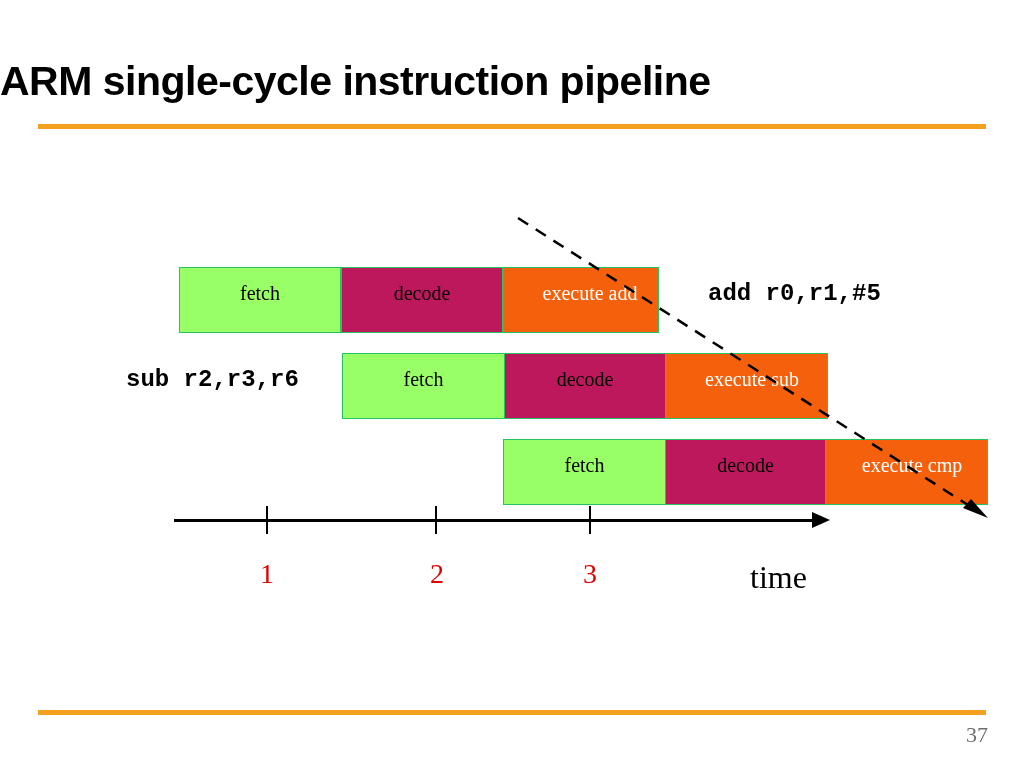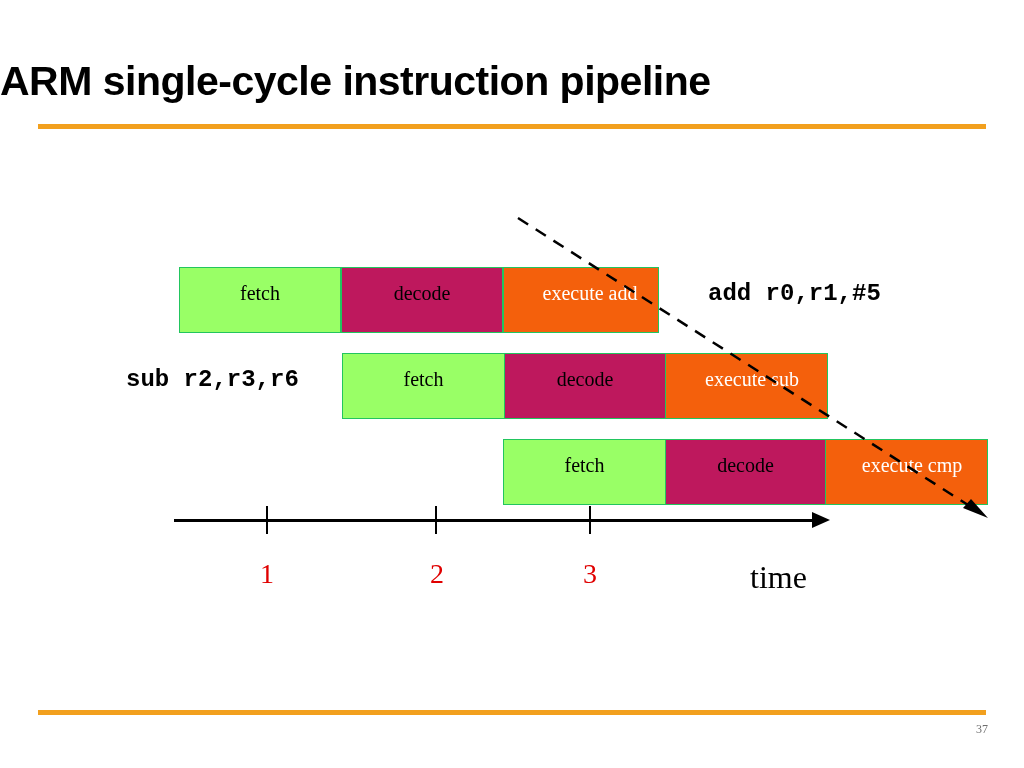--- a/index.html
+++ b/index.html
@@ -42,21 +42,21 @@
   }
   #rule-top    { top: 124px; }
   #rule-bottom { top: 710px; }
 
   
   #page-number {
     position: absolute;
     right: 36px;
     top: 722px;
     font-family: "Liberation Serif", serif;
-    font-size: 12px;
+    font-size: 22px;
     color: #6e6e6e;
   }
 
   
   .stage {
     position: absolute;
     height: 66px;
     box-sizing: border-box;
     border: 1px solid #22c55e;
     font-family: "Liberation Serif", serif;

